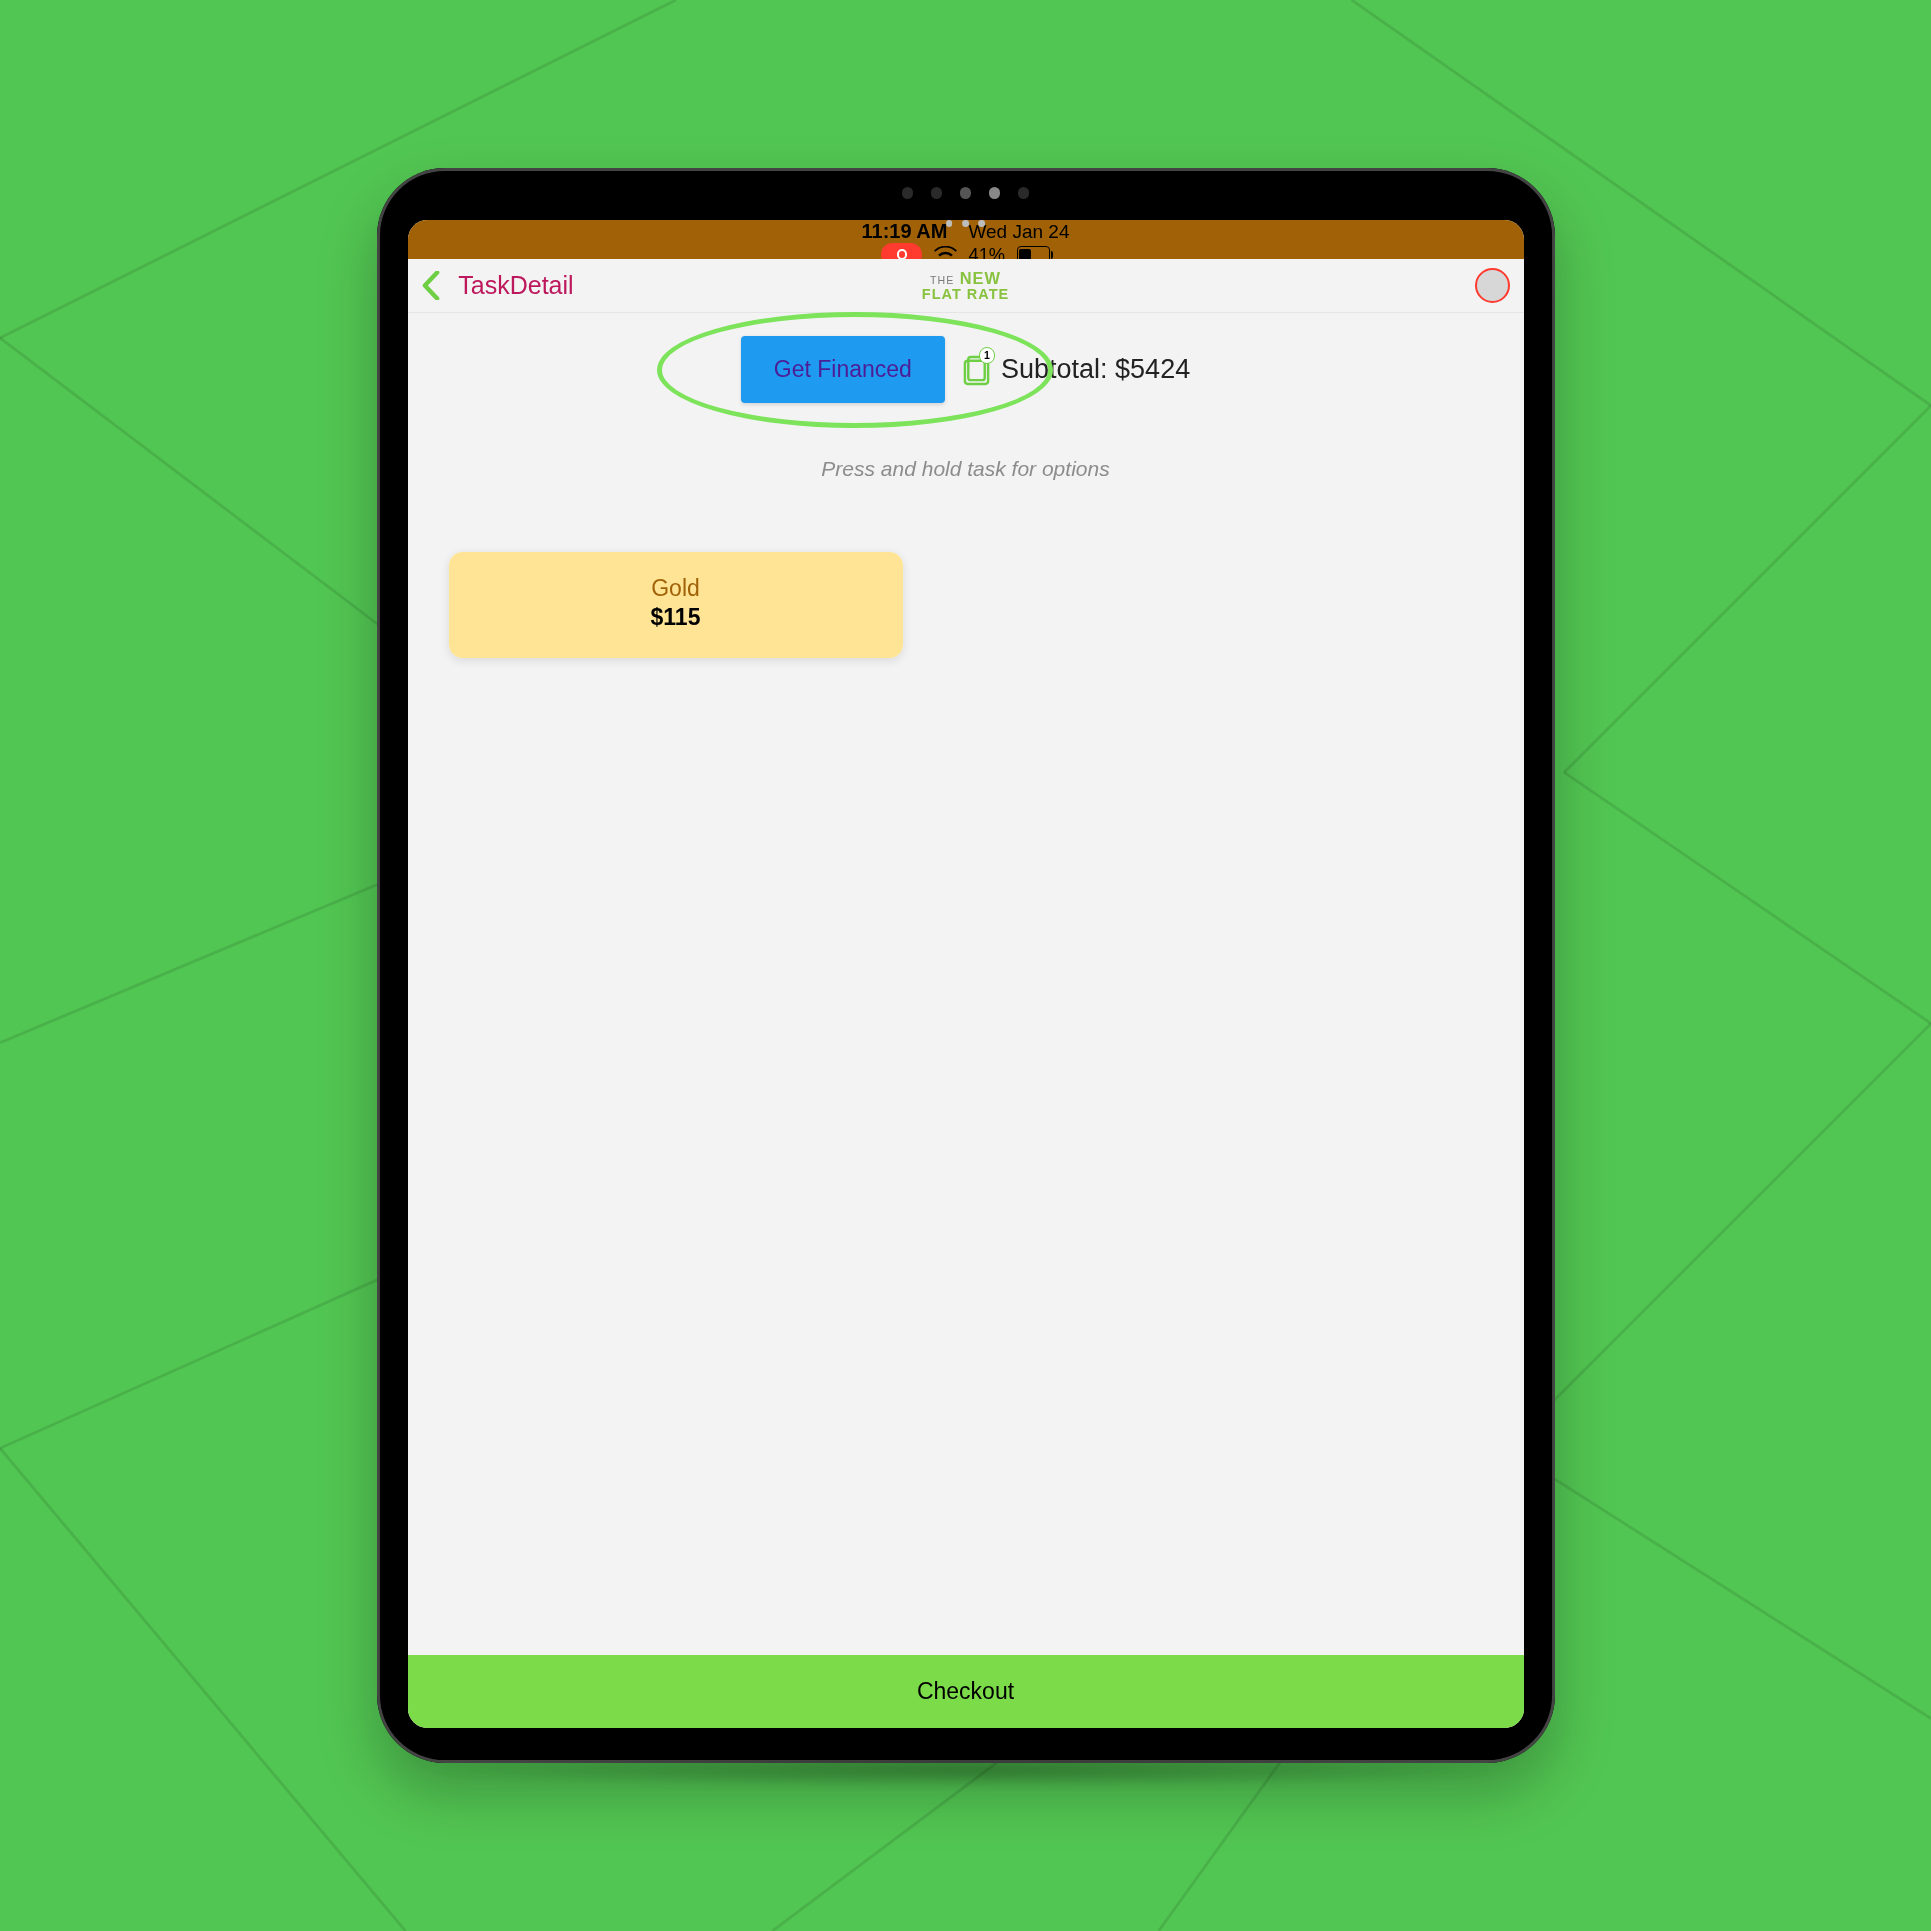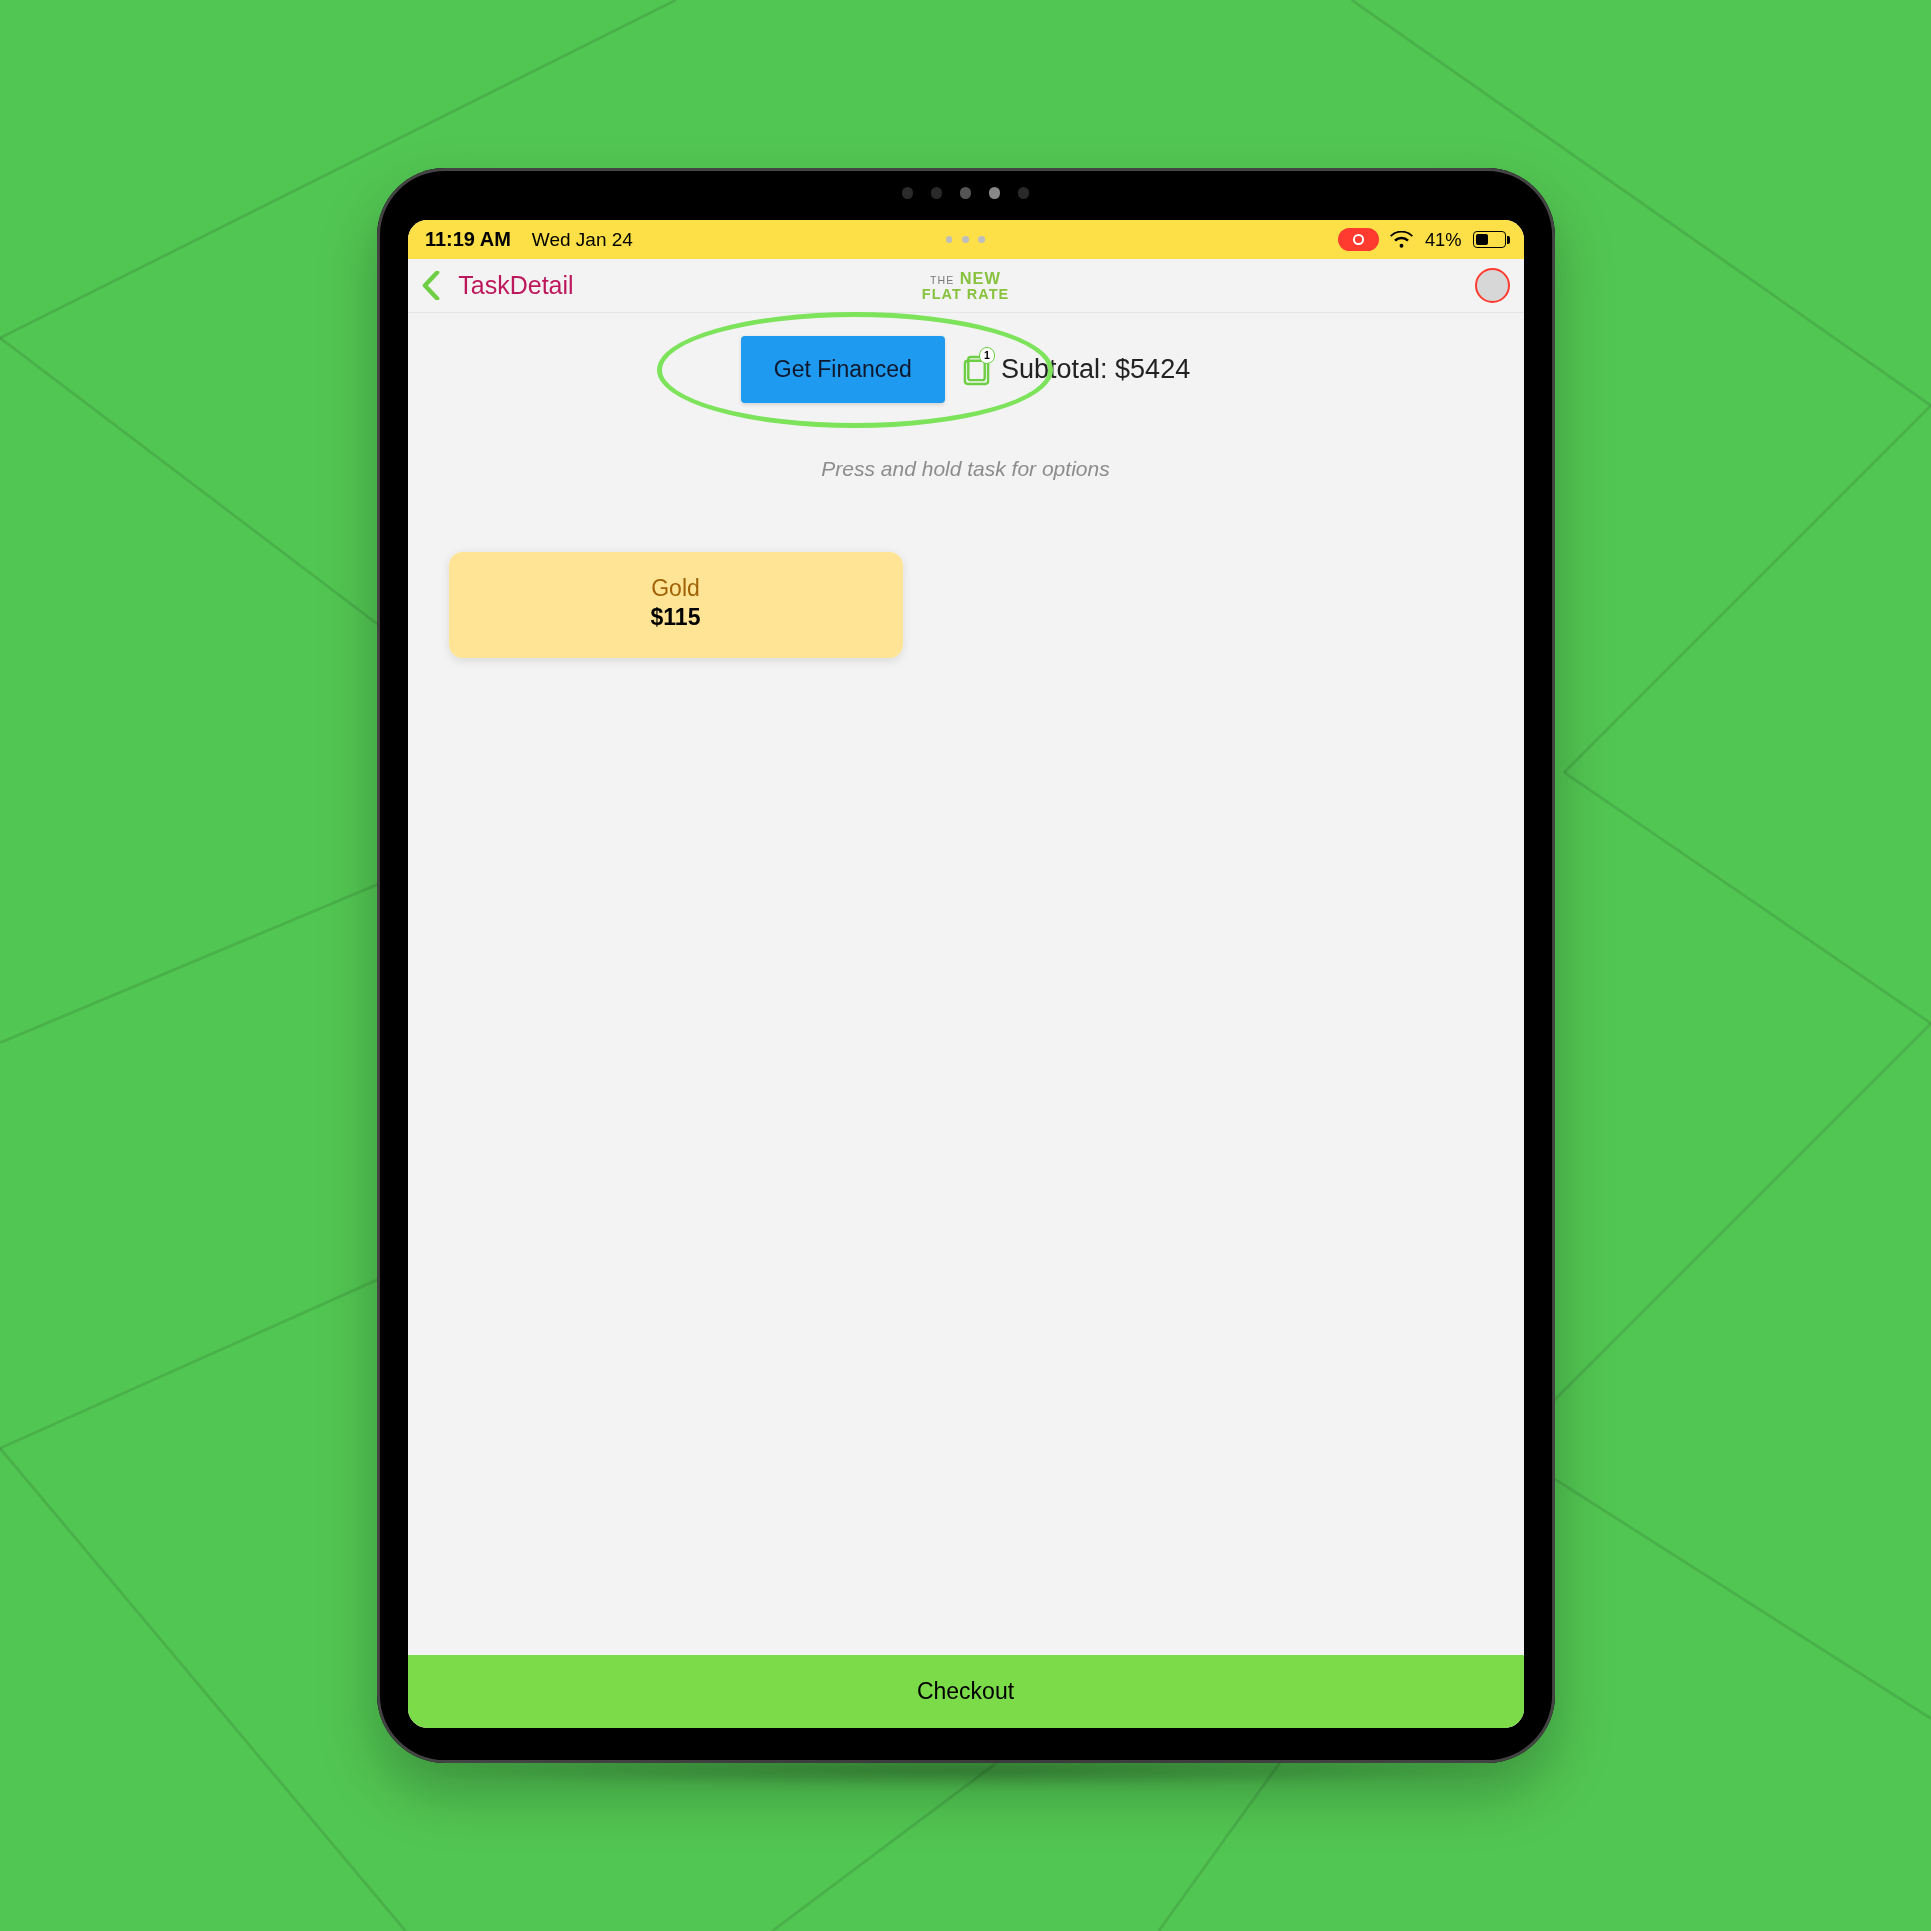--- a/index.html
+++ b/index.html
@@ -47,21 +47,21 @@
   
   
   .screen{
     flex:1;background:#f3f3f3;border-radius:19.3px;overflow:hidden;
     display:flex;flex-direction:column;position:relative;
   }
 
   
   .status-bar{
     height:39px;display:flex;align-items:center;justify-content:space-between;
-    padding:0 17.4px;font-size:19.3px;color:#000;background:#fde047;
+    padding:0 17.4px;font-size:19.3px;color:#000;background:#a16207;flex-direction:column;
   }
   .status-left{display:flex;align-items:center;gap:21px;}
   .status-left .time{font-weight:600;font-size:20px;}
   .status-left .date{font-size:19px;}
   .status-center{position:absolute;left:50%;transform:translateX(-50%);display:flex;gap:9.7px;}
   .status-center span{width:6.8px;height:6.8px;border-radius:50%;background:#bdbdbd;}
   .status-right{display:flex;align-items:center;gap:11.6px;font-size:18.3px;}
   .rec-pill{
     width:41px;height:23px;border-radius:11.6px;background:#ff3b30;
     display:flex;align-items:center;justify-content:center;
@@ -97,21 +97,21 @@
     border:2.4px solid #ff3b30;background:#d7d7d7;
   }
 
   
   .content{flex:1;display:flex;flex-direction:column;align-items:stretch;position:relative;}
   .top-row{
     margin-top:23px;display:flex;align-items:center;justify-content:center;gap:17.4px;
     position:relative;
   }
   .finance-btn{
-    padding:20px 33px;background:#1E9AF1;color:#0f172a;border:none;border-radius:3.9px;
+    padding:20px 33px;background:#1E9AF1;color:#4c1d95;border:none;border-radius:3.9px;
     font-size:23px;font-weight:500;cursor:pointer;
     box-shadow:0 1.9px 3.9px rgba(0,0,0,.12);
   }
   .subtotal-wrap{display:flex;align-items:center;gap:9.7px;font-size:27px;color:#222;}
   .cart-icon{position:relative;display:flex;align-items:center;}
   .cart-icon .badge{
     position:absolute;top:-5.8px;right:-3.9px;width:16.4px;height:16.4px;border-radius:50%;
     background:#fff;border:1.4px solid #6ecf45;display:flex;align-items:center;justify-content:center;
     font-size:10.6px;color:#000;font-weight:600;
   }

